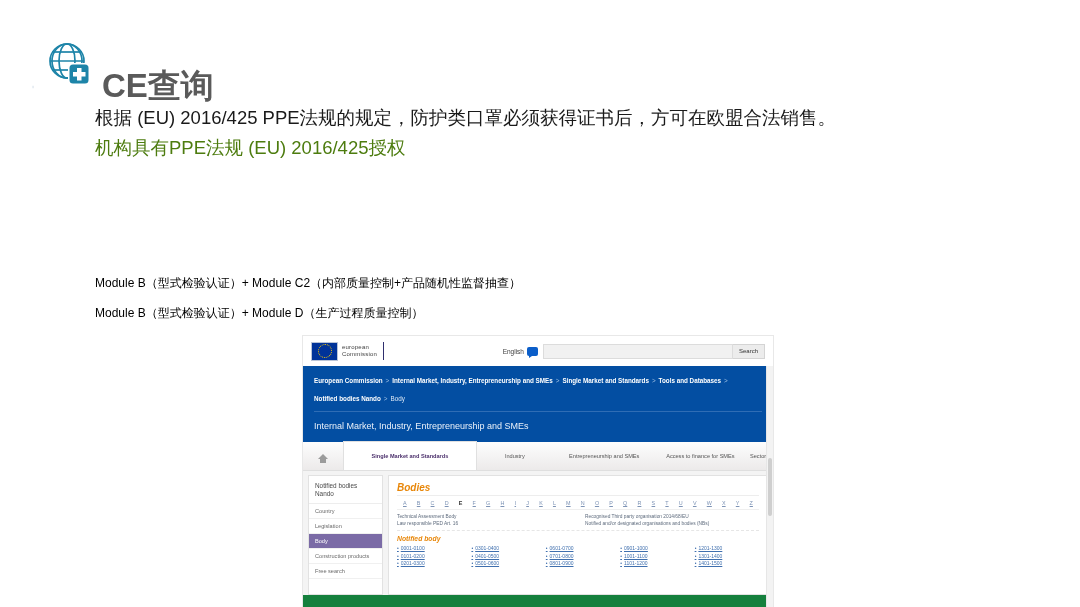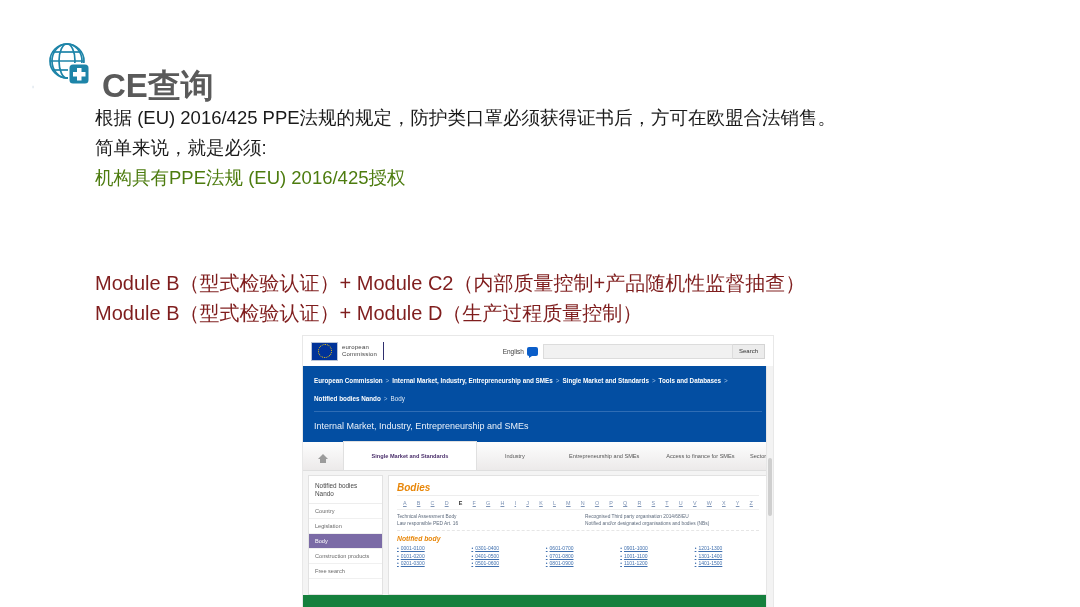--- a/index.html
+++ b/index.html
@@ -29,21 +29,21 @@
     line-height:1;white-space:nowrap;margin-top:44px;
   }
   
   .copy{position:absolute;left:95px;top:103px;width:930px;}
   .line{
     font-size:18.5px;color:#1a1a1a;line-height:30px;white-space:nowrap;
     font-family:"Liberation Sans","DejaVu Sans",sans-serif;
   }
   .line.blue{color:#4d7c0f;}
   .modules{position:absolute;left:95px;top:268px;width:930px;}
-  .modules .line{font-size:20px;line-height:30px;color:#7f1d1d;}
+  .modules .line{font-size:12px;line-height:30px;color:#000000;}
 
   
   .shot{
     position:absolute;left:303px;top:336px;width:470px;height:271px;
     background:#15803d;overflow:hidden;
     box-shadow:0 0 0 1px #e8e8e8;
   }
   .ec-header{
     height:30px;background:#fff;display:flex;align-items:center;
     padding:0 8px;box-sizing:border-box;
@@ -175,21 +175,20 @@
         <rect x="33" y="30" width="4.5" height="12.5" fill="#ffffff"></rect>
         <rect x="29" y="34" width="12.5" height="4.5" fill="#ffffff"></rect>
       </g>
     </svg>
   </span>
   <span class="logo-text">CE查询</span>
 </div>
 
 <div class="copy">
   <div class="line">根据 (EU) 2016/425 PPE法规的规定，防护类口罩必须获得证书后，方可在欧盟合法销售。</div>
-  <div class="line">简单来说，就是必须:</div>
   <div class="line blue">机构具有PPE法规 (EU) 2016/425授权</div>
 </div>
 
 <div class="modules">
   <div class="line">Module B（型式检验认证）+ Module C2（内部质量控制+产品随机性监督抽查）</div>
   <div class="line">Module B（型式检验认证）+ Module D（生产过程质量控制）</div>
 </div>
 
 <div class="shot">
 

